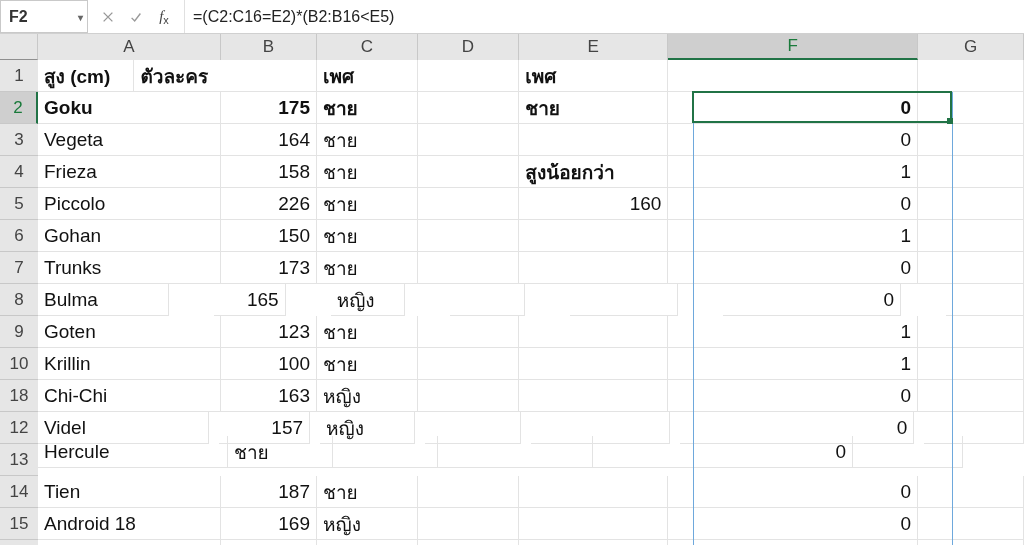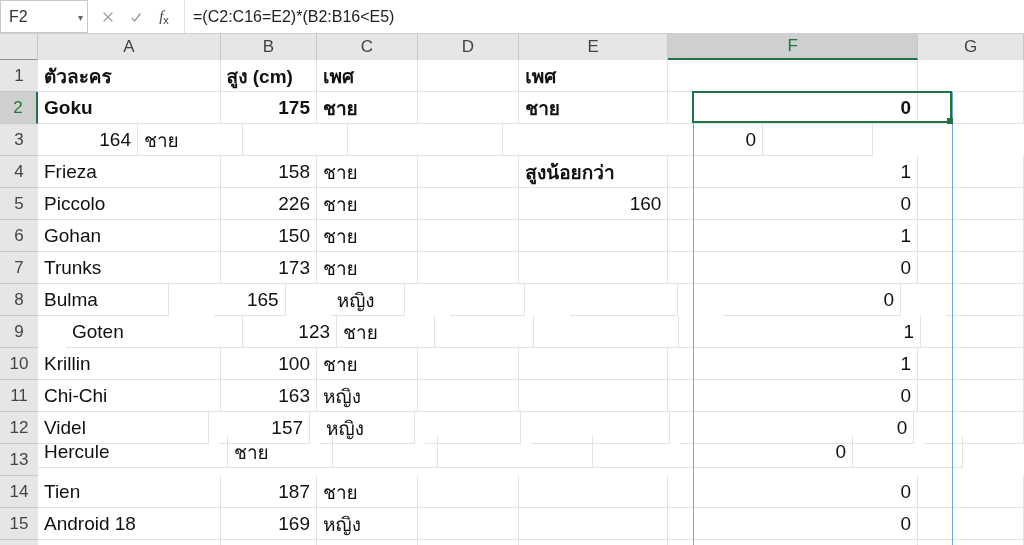--- a/index.html
+++ b/index.html
@@ -16,20 +16,21 @@
     color: #333;
   }
   .namebox {
     width: 88px;
     border: 1px solid #c9c9c9;
     display: flex;
     align-items: center;
     padding: 0 8px;
     position: relative;
     background: #fff;
+    font-weight: bold;
   }
   .namebox .dd {
     position: absolute; right: 4px; top: 50%; transform: translateY(-50%);
     font-size: 10px; color: #666;
   }
   .fbtns {
     display: flex;
     align-items: center;
     gap: 0;
     padding: 0 6px;
@@ -205,47 +206,48 @@
       <div class="rh" style="height: 32px;">1</div>
       <div class="rh sel" style="height: 32px;">2</div>
       <div class="rh" style="height: 32px;">3</div>
       <div class="rh" style="height: 32px;">4</div>
       <div class="rh" style="height: 32px;">5</div>
       <div class="rh" style="height: 32px;">6</div>
       <div class="rh" style="height: 32px;">7</div>
       <div class="rh" style="height: 32px;">8</div>
       <div class="rh" style="height: 32px;">9</div>
       <div class="rh" style="height: 32px;">10</div>
-      <div class="rh" style="height: 32px;">11</div>
+      <div class="rh" style="height: 32px;">18</div>
       <div class="rh" style="height: 32px;">12</div>
       <div class="rh" style="height: 32px;">13</div>
       <div class="rh" style="height: 32px;">14</div>
       <div class="rh" style="height: 32px;">15</div>
       <div class="rh" style="height: 32px;">16</div>
     </div>
   <div class="cells" id="cells">
       <div class="row" style="top: 0px; height: 32px;">
+        <div class="cell cB bold">สูง (cm)</div>
         <div class="cell cA bold">ตัวละคร</div>
-        <div class="cell cB bold">สูง (cm)</div>
         <div class="cell cC bold">เพศ</div>
         <div class="cell cD"></div>
         <div class="cell cE bold">เพศ</div>
         <div class="cell cF right"></div>
         <div class="cell cG"></div>
       </div>
       <div class="row" style="top: 32px; height: 32px; font-weight: bold;">
         <div class="cell cA">Goku</div>
         <div class="cell cB right">175</div>
         <div class="cell cC">ชาย</div>
         <div class="cell cD"></div>
         <div class="cell cE">ชาย</div>
         <div class="cell cF right">0</div>
         <div class="cell cG"></div>
       </div>
       <div class="row" style="top: 64px; height: 32px;">
+        <div class="cell cA">Vegeta</div>
         <div class="cell cB right">164</div>
         <div class="cell cC">ชาย</div>
         <div class="cell cD"></div>
         <div class="cell cE"></div>
         <div class="cell cF right">0</div>
         <div class="cell cG"></div>
       </div>
       <div class="row" style="top: 96px; height: 32px;">
         <div class="cell cA">Frieza</div>
         <div class="cell cB right">158</div>
@@ -284,21 +286,21 @@
       </div>
       <div class="row" style="top: 224px; height: 32px; gap: 45px;">
         <div class="cell cA">Bulma</div>
         <div class="cell cB right">165</div>
         <div class="cell cC">หญิง</div>
         <div class="cell cD"></div>
         <div class="cell cE"></div>
         <div class="cell cF right">0</div>
         <div class="cell cG"></div>
       </div>
-      <div class="row" style="top: 256px; height: 32px; padding-left: 28px;">
+      <div class="row" style="top: 256px; height: 32px;">
         <div class="cell cA">Goten</div>
         <div class="cell cB right">123</div>
         <div class="cell cC">ชาย</div>
         <div class="cell cD"></div>
         <div class="cell cE"></div>
         <div class="cell cF right">1</div>
         <div class="cell cG"></div>
       </div>
       <div class="row" style="top: 288px; height: 32px;">
         <div class="cell cA">Krillin</div>

